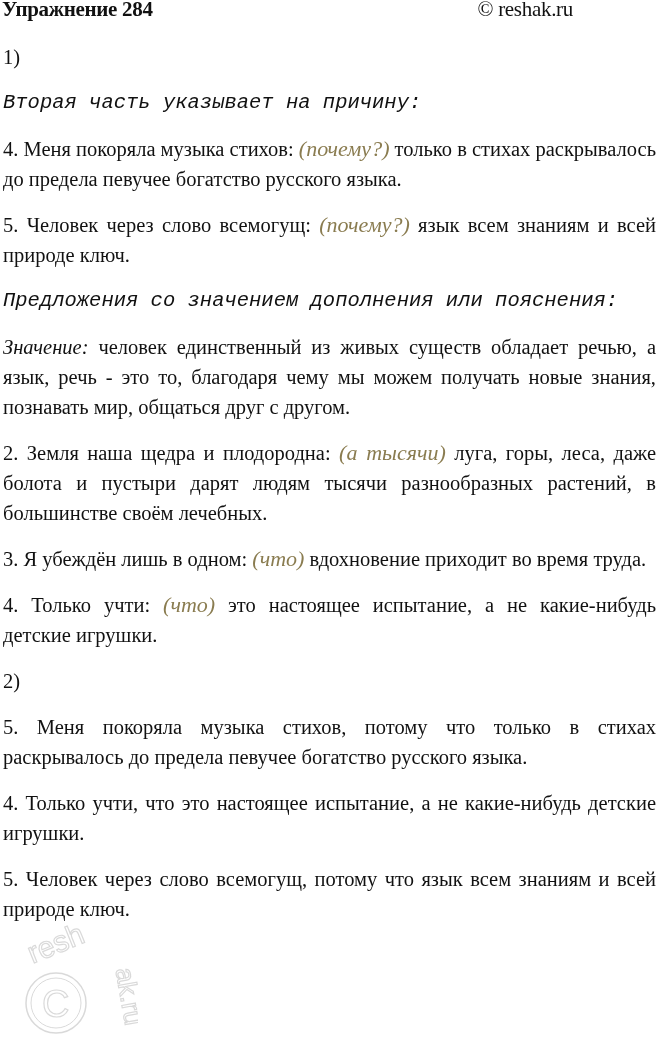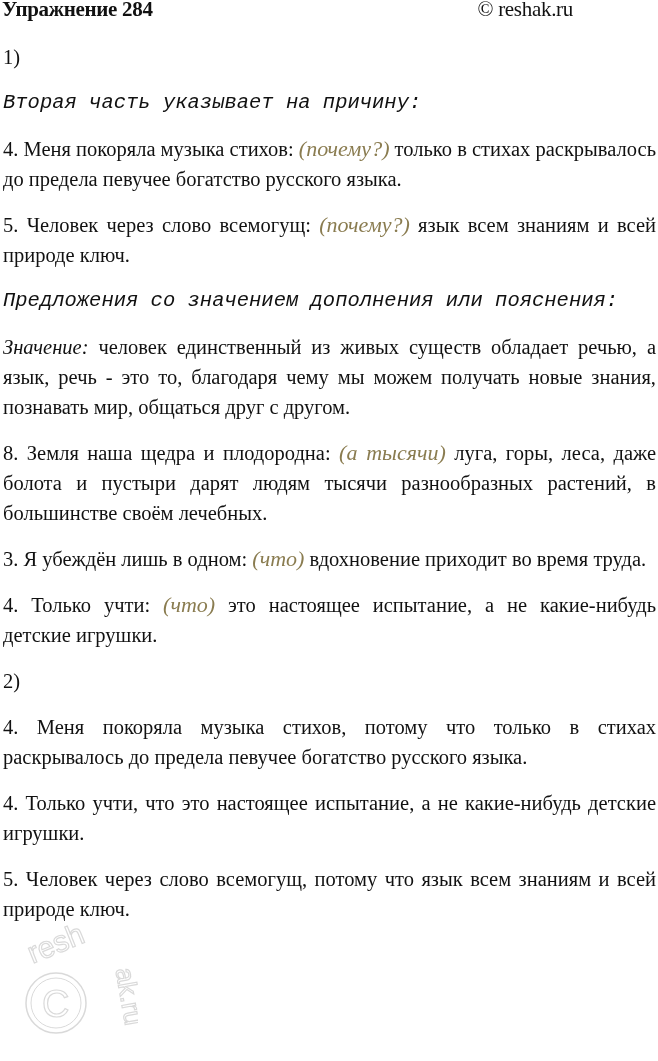--- a/index.html
+++ b/index.html
@@ -98,35 +98,35 @@
     <span>5. Человек через слово всемогущ: </span><span class="note">(почему?)</span><span> язык всем знаниям и всей природе ключ.</span>
   </div>
 
   <div class="p single ital">Предложения со значением дополнения или пояснения:</div>
 
   <div class="p">
     <span class="ital">Значение:</span><span> человек единственный из живых существ обладает речью, а язык, речь - это то, благодаря чему мы можем получать новые знания, познавать мир, общаться друг с другом.</span>
   </div>
 
   <div class="p">
-    <span>8. Земля наша щедра и плодородна: </span><span class="note">(а тысячи)</span><span> луга, горы, леса, даже болота и пустыри дарят людям тысячи разнообразных растений, в большинстве своём лечебных.</span>
+    <span>2. Земля наша щедра и плодородна: </span><span class="note">(а тысячи)</span><span> луга, горы, леса, даже болота и пустыри дарят людям тысячи разнообразных растений, в большинстве своём лечебных.</span>
   </div>
 
   <div class="p">
     <span>3. Я убеждён лишь в одном: </span><span class="note">(что)</span><span> вдохновение приходит во время труда.</span>
   </div>
 
   <div class="p">
     <span>4. Только учти: </span><span class="note">(что)</span><span> это настоящее испытание, а не какие-нибудь детские игрушки.</span>
   </div>
 
   <div class="section-num">2)</div>
 
 
-  <div class="p">4. Меня покоряла музыка стихов, потому что только в стихах раскрывалось до предела певучее богатство русского языка.</div>
+  <div class="p">5. Меня покоряла музыка стихов, потому что только в стихах раскрывалось до предела певучее богатство русского языка.</div>
   <div class="p">4. Только учти, что это настоящее испытание, а не какие-нибудь детские игрушки.</div>
   <div class="p">5. Человек через слово всемогущ, потому что язык всем знаниям и всей природе ключ.</div>
 </div>
 
 <div class="watermark">
   <svg width="120" height="140" viewBox="0 0 120 140">
     <circle cx="38" cy="98" r="30" fill="none" stroke="#bbbbbb" stroke-width="1.5"></circle>
     <circle cx="38" cy="98" r="25" fill="none" stroke="#bbbbbb" stroke-width="1"></circle>
     <text x="24" y="112" font-family="Liberation Sans, sans-serif" font-size="38" fill="none" stroke="#bbbbbb" stroke-width="1.2">C</text>
     <text x="10" y="44" font-family="Liberation Sans, sans-serif" font-size="30" fill="none" stroke="#bbbbbb" stroke-width="1.2" transform="rotate(-22 50 40) translate(0 0)">resh</text>

